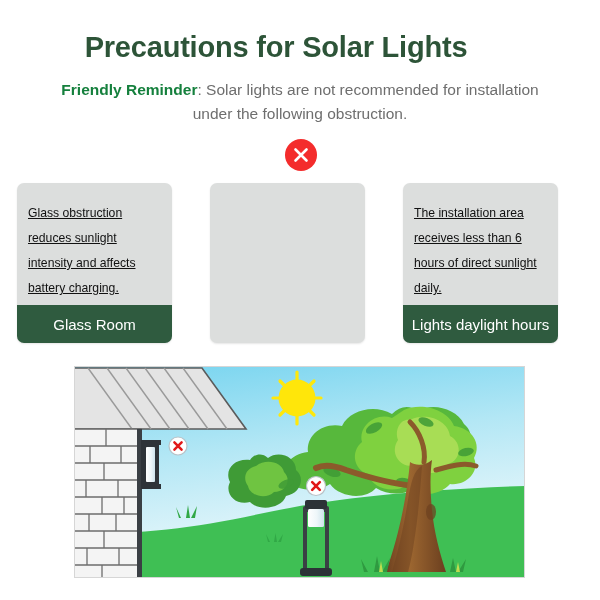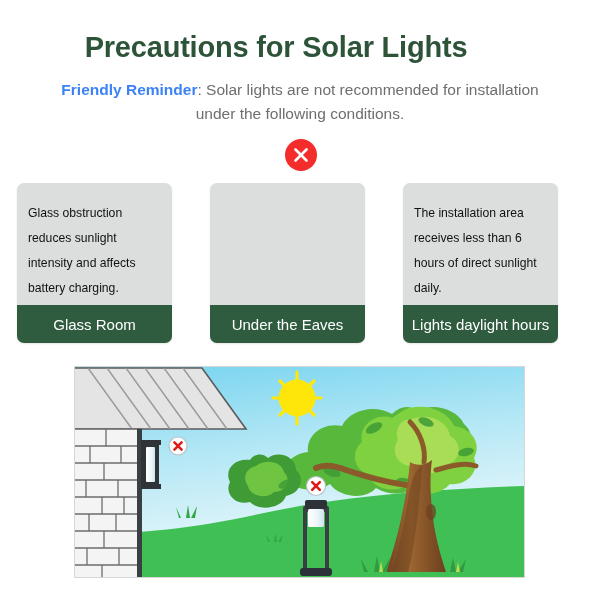--- a/index.html
+++ b/index.html
@@ -34,21 +34,21 @@
     position: absolute;
     top: 78px;
     left: 50px;
     width: 500px;
     text-align: center;
     font-size: 15.5px;
     color: #6e6e6e;
     line-height: 1.55;
   }
   #subtitle .emph {
-    color: #3b82f6;
+    color: #15803d;
     font-weight: bold;
   }
 
   
   #x-badge {
     position: absolute;
     left: 285px;
     top: 139px;
     width: 32px;
     height: 32px;
@@ -72,20 +72,21 @@
   #card-1 { left: 210px; }
   #card-2 { left: 403px; }
 
   .card-body {
     height: 122px;
     padding: 18px 11px 0 11px;
     box-sizing: border-box;
     font-size: 12.2px;
     color: #111111;
     line-height: 2.05;
+    text-decoration: underline;
   }
 
   .card-footer {
     position: absolute;
     bottom: 0;
     left: 0;
     right: 0;
     height: 38px;
     background: #2f5b3f;
     color: #ffffff;
@@ -106,36 +107,35 @@
     height: 212px;
   }
   #illustration svg { display: block; }
 </style>
 </head>
 <body>
 
 <div id="page-title">Precautions for Solar Lights</div>
 
 <div id="subtitle">
-  <span class="emph">Friendly Reminder</span><span>: Solar lights are not recommended for installation under the following conditions.</span>
+  <span class="emph">Friendly Reminder</span><span>: Solar lights are not recommended for installation under the following obstruction.</span>
 </div>
 
 <div id="x-badge">
   <svg width="32" height="32" viewBox="0 0 32 32" aria-hidden="true">
     <path d="M10.5 10.5 L21.5 21.5 M21.5 10.5 L10.5 21.5" stroke="#ffffff" stroke-width="2.6" stroke-linecap="round"></path>
   </svg>
 </div>
 
 <div class="card" id="card-0">
   <div class="card-body">Glass obstruction reduces sunlight intensity and affects battery charging.</div>
   <div class="card-footer">Glass Room</div>
 </div>
 
 <div class="card" id="card-1">
-  <div class="card-footer">Under the Eaves</div>
 </div>
 
 <div class="card" id="card-2">
   <div class="card-body">The installation area receives less than 6 hours of direct sunlight daily.</div>
   <div class="card-footer">Lights daylight hours</div>
 </div>
 
 <div id="illustration">
 <svg width="451" height="212" viewBox="0 0 451 212" aria-hidden="true">
   <defs>

